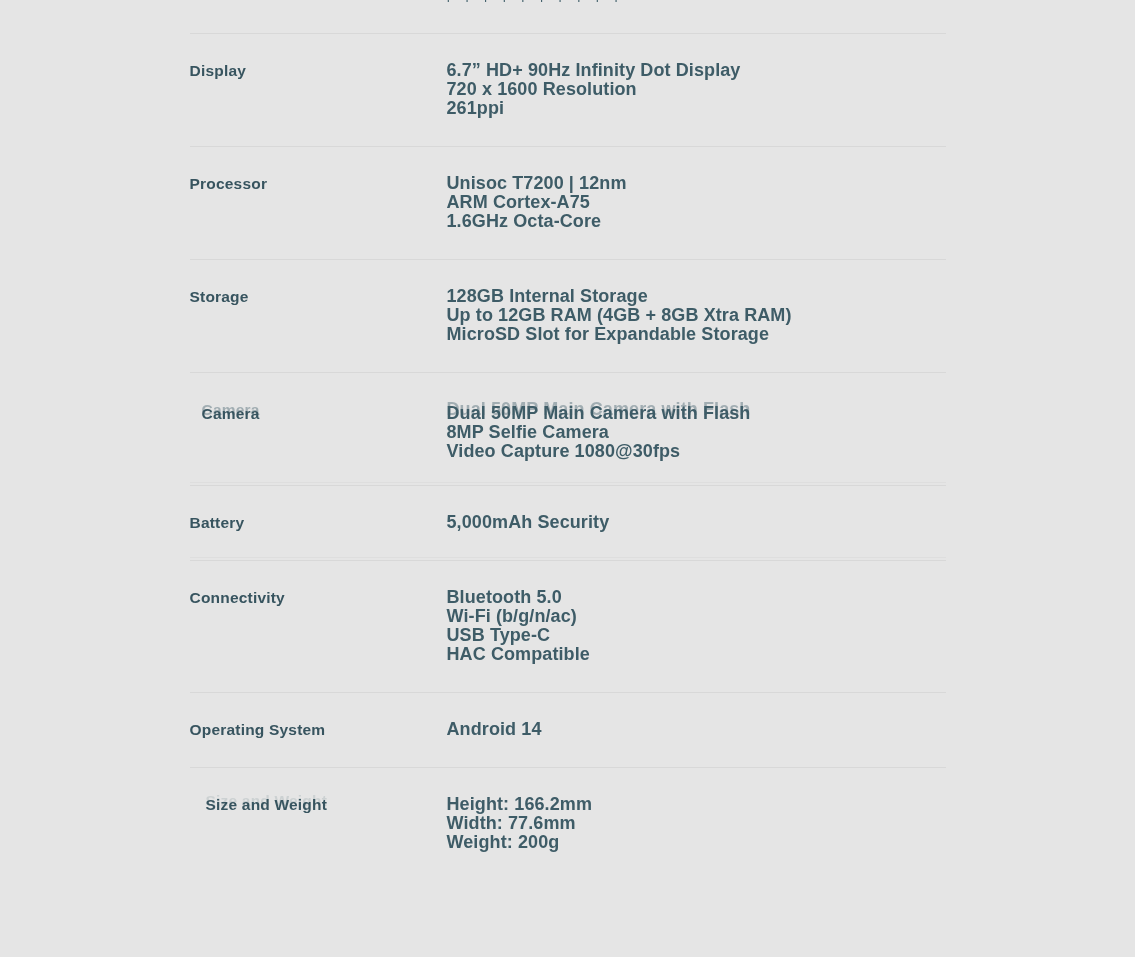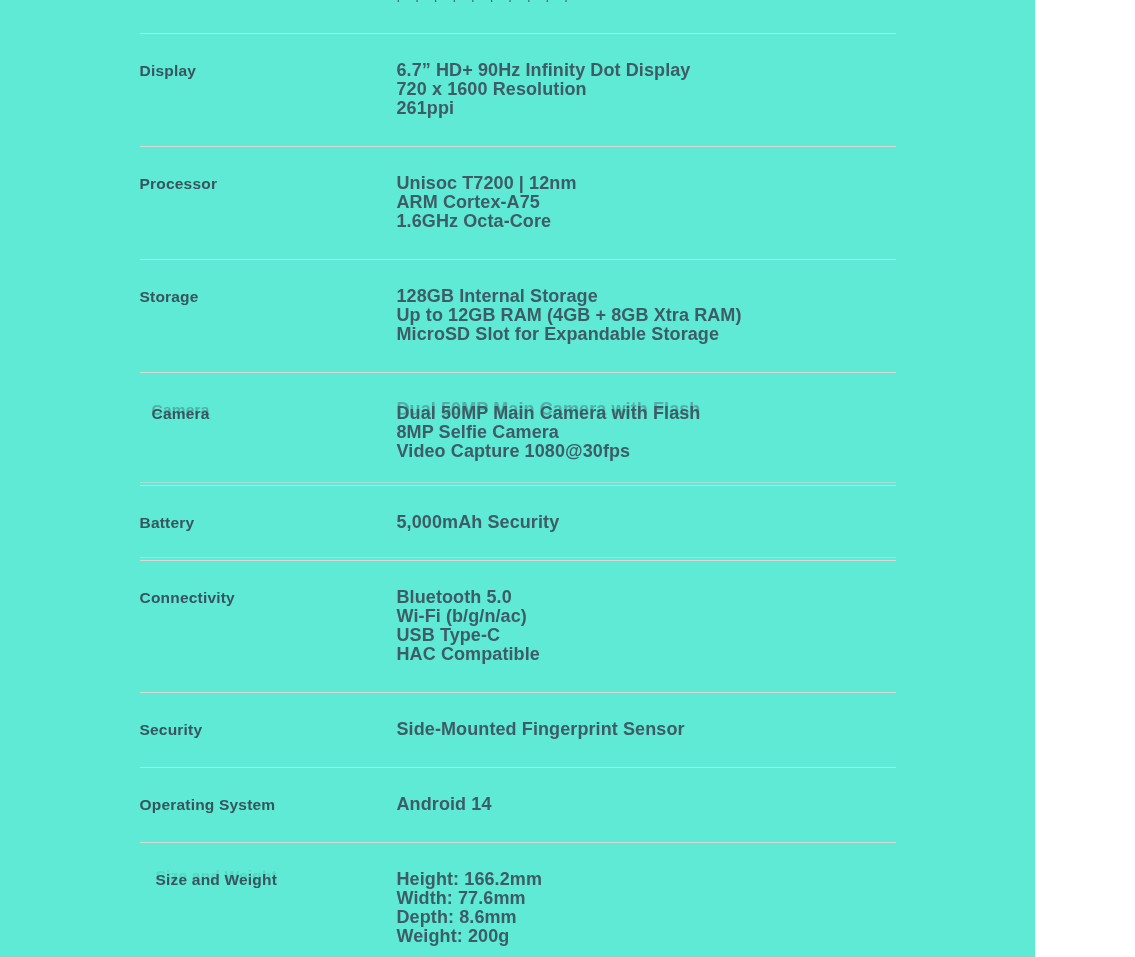--- a/index.html
+++ b/index.html
@@ -2,24 +2,24 @@
 <html><head>
 <meta charset="utf-8">
 <style>
   * { margin: 0; padding: 0; box-sizing: border-box; }
   html, body {
     background: #ffffff;
     font-family: "Liberation Sans", sans-serif;
   }
   .page {
     position: relative;
-    width: 1035px;
+    width: 1135px;
     height: 957px;
     overflow: hidden;
-    background: #5eead4;
+    background: #e5e5e5;
   }
   .spec-table {
     position: relative;
     width: 756px;
     margin: 0 auto;
     padding-top: 33px;
   }
   
   .clipped-line {
     position: absolute;
@@ -121,37 +121,30 @@
   <div class="spec-row ghost-divider">
     <div class="spec-label">Connectivity</div>
     <div class="spec-values">
           <div class="spec-value-line">Bluetooth 5.0</div>
           <div class="spec-value-line">Wi-Fi (b/g/n/ac)</div>
           <div class="spec-value-line">USB Type-C</div>
           <div class="spec-value-line">HAC Compatible</div>
         </div>
   </div>
 
-  <div class="spec-row">
-    <div class="spec-label">Security</div>
-    <div class="spec-values">
-          <div class="spec-value-line">Side-Mounted Fingerprint Sensor</div>
-        </div>
-  </div>
 
   <div class="spec-row">
     <div class="spec-label">Operating System</div>
     <div class="spec-values">
           <div class="spec-value-line">Android 14</div>
         </div>
   </div>
 
   <div class="spec-row ghost-light-row">
     <div class="spec-label">Size and Weight</div>
     <div class="spec-values">
           <div class="spec-value-line">Height: 166.2mm</div>
           <div class="spec-value-line">Width: 77.6mm</div>
-          <div class="spec-value-line">Depth: 8.6mm</div>
           <div class="spec-value-line">Weight: 200g</div>
         </div>
   </div>
 </div>
 </div>
 
 </body></html>

